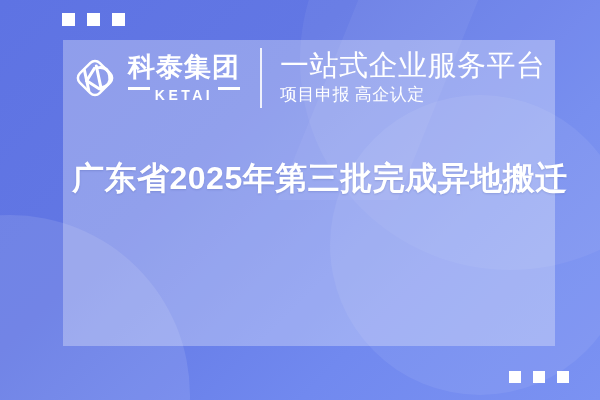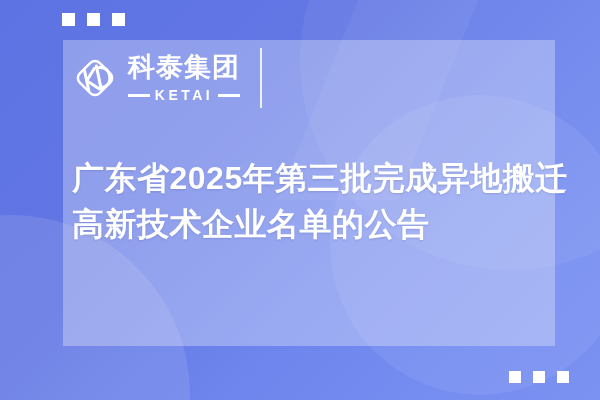--- a/index.html
+++ b/index.html
@@ -114,21 +114,20 @@
   .brand-cn {
     color: #ffffff;
     font-size: 27px;
     font-weight: bold;
     letter-spacing: 1px;
     line-height: 1.05;
     white-space: nowrap;
   }
   .brand-en-row {
     display: flex;
-    align-items: center;
     gap: 5px;
     margin-top: 6px;
   }
   .brand-rule {
     flex: 1 1 auto;
     height: 3px;
     background: #ffffff;
     min-width: 12px;
   }
   .brand-en {
@@ -235,20 +234,23 @@
         <span class="brand-en-row">
           <span class="brand-rule"></span>
           <span class="brand-en">KETAI</span>
           <span class="brand-rule"></span>
         </span>
       </span>
     </div>
 
     <div class="vdivider"></div>
 
+    <div class="slogan">
+      <span class="slogan-main">一站式企业服务平台</span>
+      <span class="slogan-sub">项目申报 高企认定</span>
+    </div>
   </div>
 
   <div class="headline">
     <div class="headline-line">广东省2025年第三批完成异地搬迁</div>
-    <div class="headline-line">高新技术企业名单的公告</div>
   </div>
 
 </div>
 
 </body></html>

